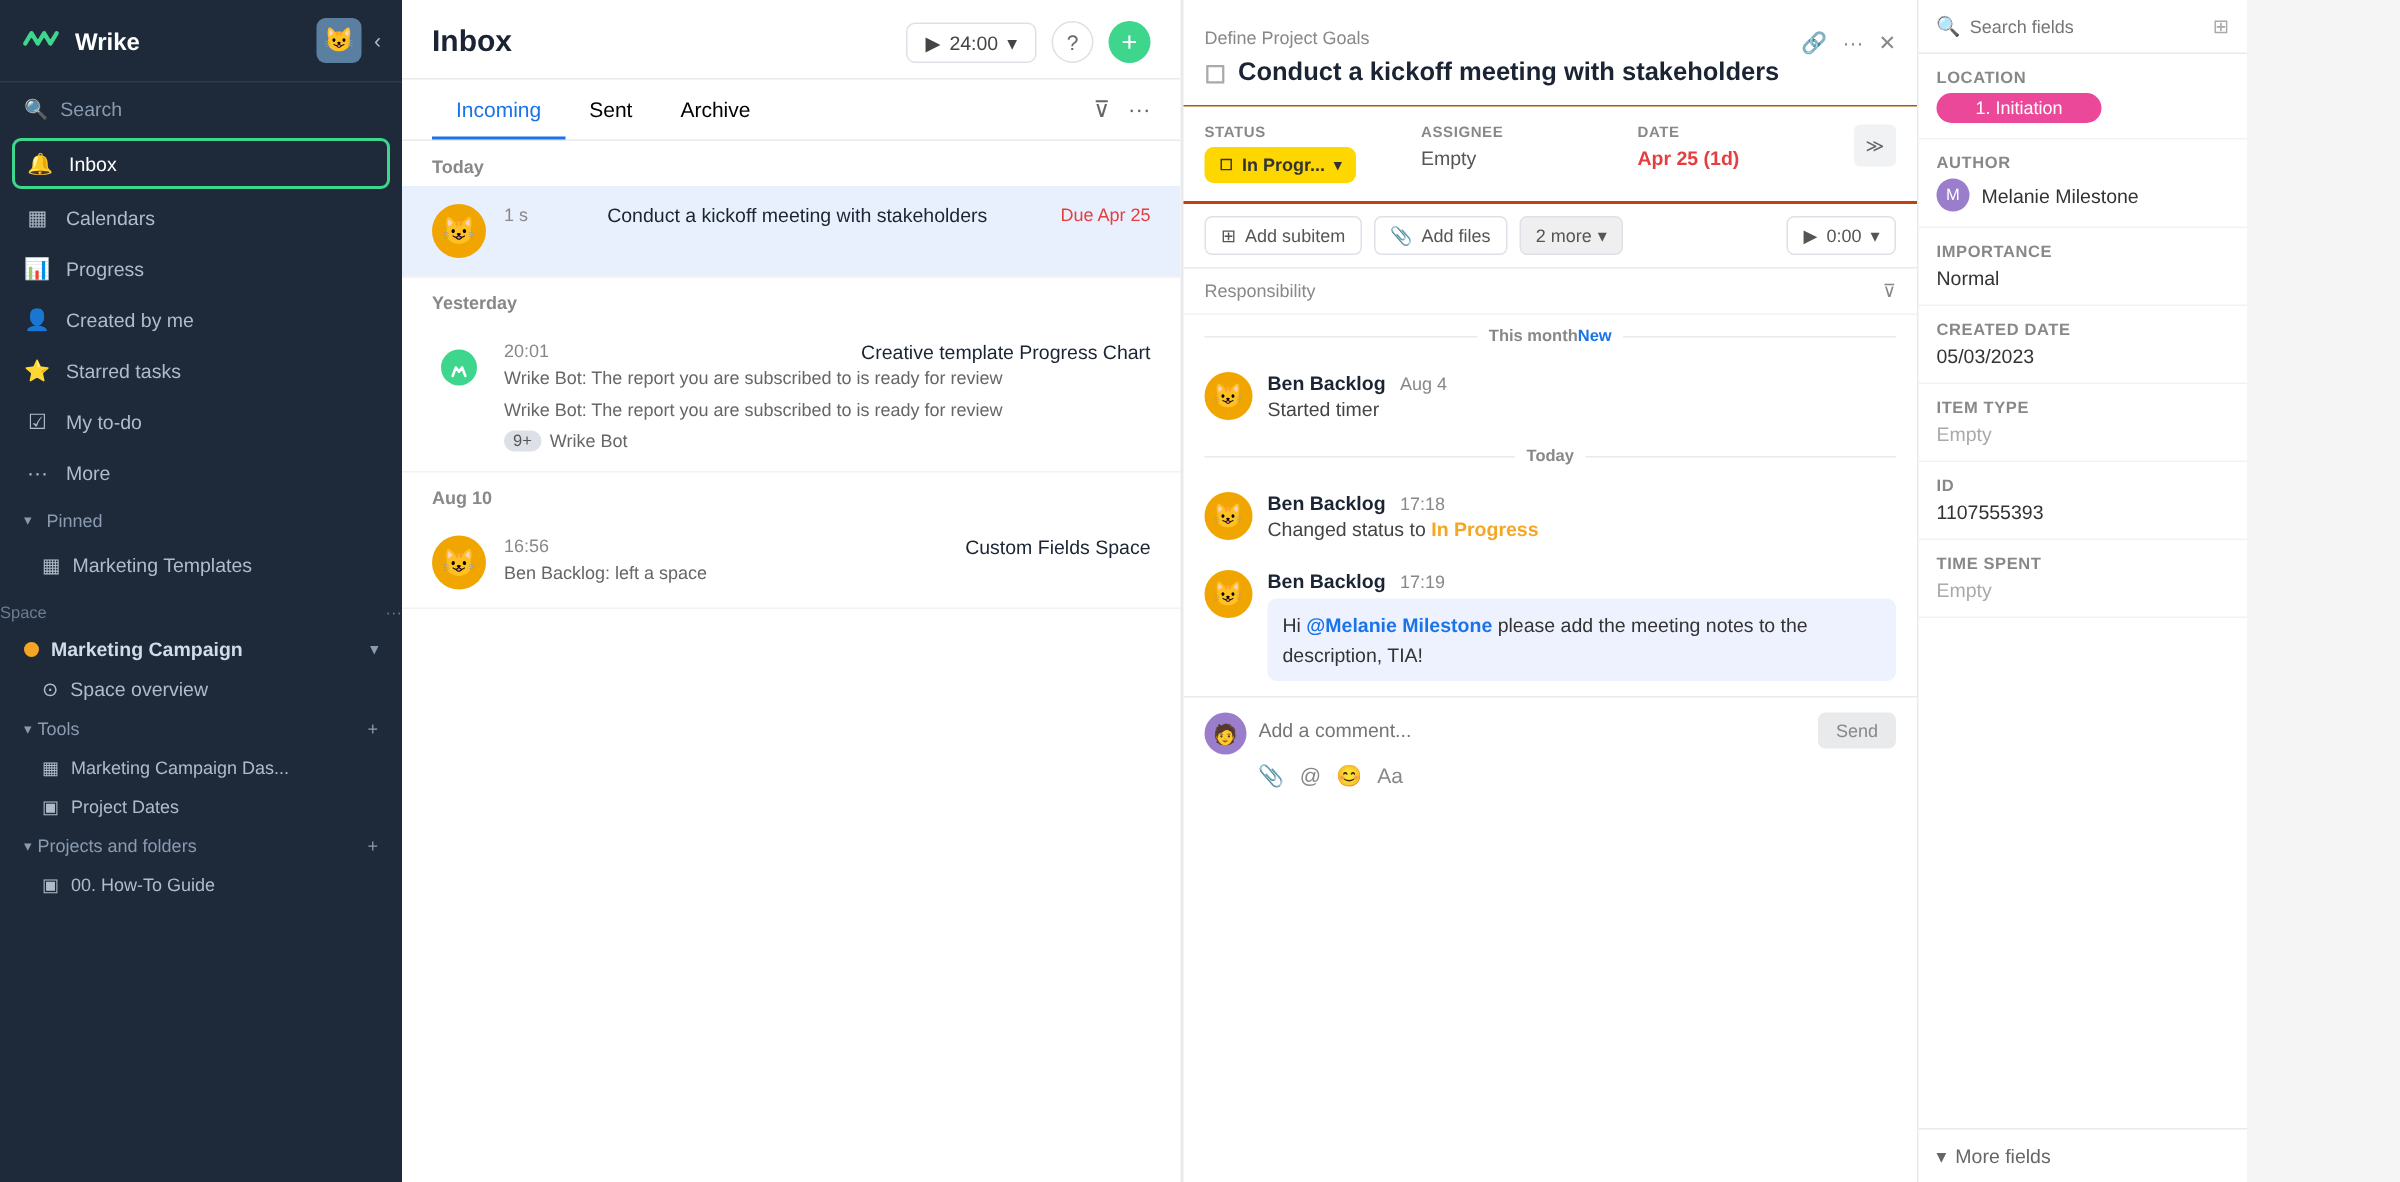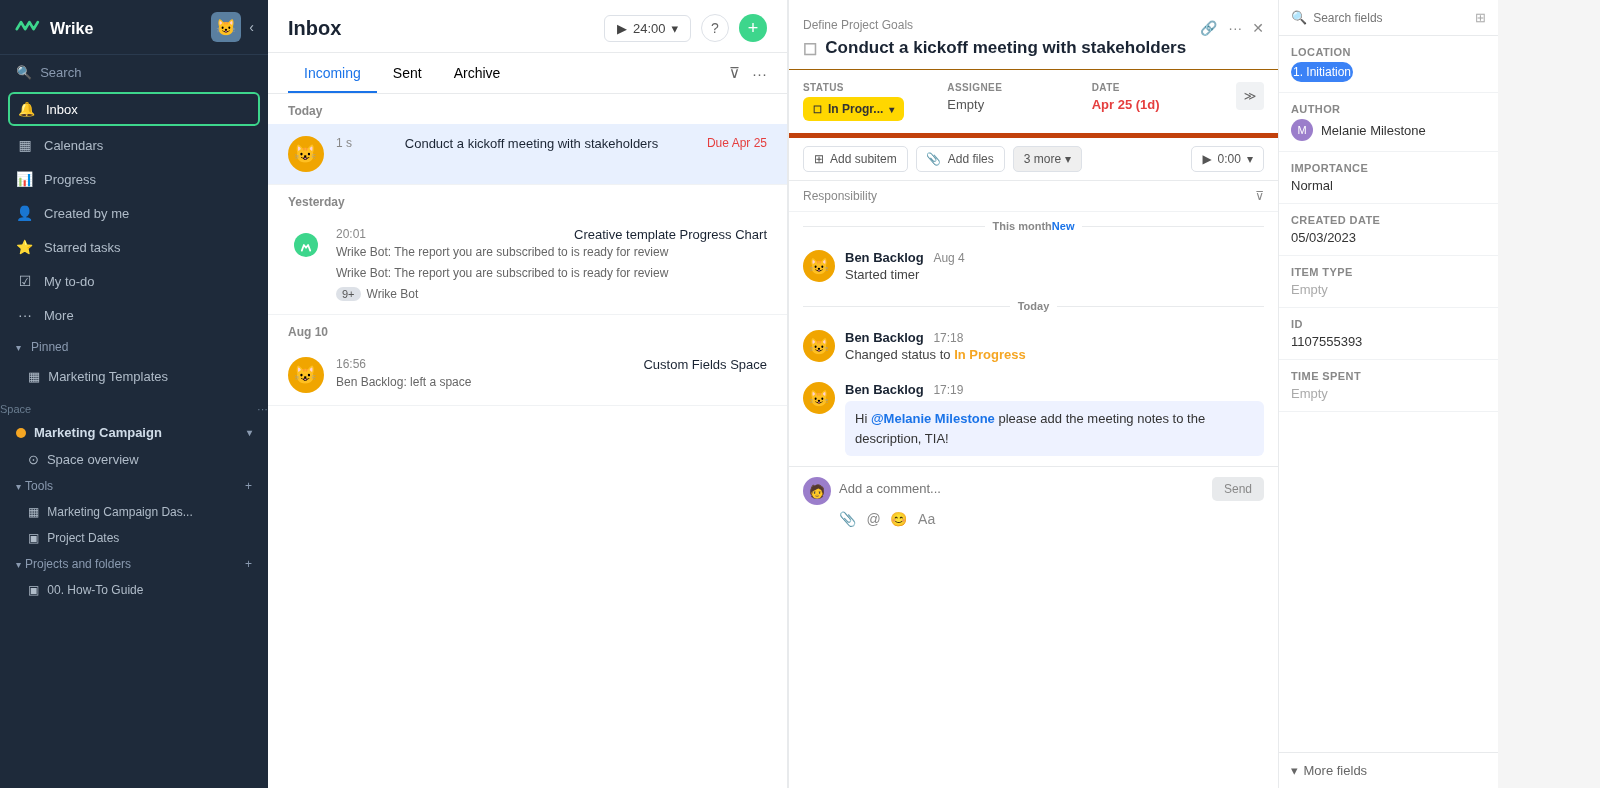--- a/index.html
+++ b/index.html
@@ -59,21 +59,21 @@
     .message-bot-row { display: flex; align-items: flex-start; gap: 8px; margin-bottom: 4px; }
 
     
     .right-panel { width: 490px; min-width: 490px; border-left: 1px solid #e8eaec; display: flex; flex-direction: column; height: 100%; background: white; }
     .right-panel-header { padding: 10px 14px 0; border-bottom: 1px solid #a16207; }
     .panel-breadcrumb { font-size: 12px; color: #888; margin-bottom: 6px; }
     .panel-title { font-size: 17px; font-weight: 700; color: #1a2433; margin-bottom: 10px; display: flex; align-items: flex-start; gap: 8px; }
     .panel-title-check { color: #aaa; font-size: 16px; margin-top: 2px; }
     .panel-header-icon { color: #888; cursor: pointer; font-size: 14px; }
 
-    .task-meta { display: flex; gap: 10px; padding: 12px 14px; border-bottom: 5px solid #c2410c; }
+    .task-meta { display: flex; gap: 10px; padding: 12px 14px; border-bottom: 2px solid #c2410c; }
     .meta-field { flex: 1; }
     .meta-label { font-size: 10px; color: #888; text-transform: uppercase; margin-bottom: 4px; font-weight: 600; letter-spacing: 0.4px; }
     .meta-value { font-size: 13px; color: #333; }
     .status-badge { display: inline-flex; align-items: center; gap: 6px; background: #ffd700; color: #333; padding: 5px 10px; border-radius: 6px; font-size: 12px; font-weight: 600; cursor: pointer; }
     .status-dropdown { font-size: 10px; }
     .date-value { color: #e53e3e; font-weight: 600; font-size: 13px; }
     .meta-assignee { color: #555; }
     .expand-btn { width: 28px; height: 28px; background: #f0f2f4; border-radius: 4px; display: flex; align-items: center; justify-content: center; cursor: pointer; color: #666; font-size: 12px; flex-shrink: 0; }
 
     .task-actions { display: flex; align-items: center; gap: 8px; padding: 8px 14px; border-bottom: 1px solid #e8eaec; }
@@ -107,21 +107,21 @@
 
     
     .fields-panel { width: 220px; min-width: 220px; border-left: 1px solid #e8eaec; display: flex; flex-direction: column; background: white; height: 100%; overflow-y: auto; }
     .fields-search { display: flex; align-items: center; gap: 6px; padding: 10px 12px; border-bottom: 1px solid #e8eaec; }
     .fields-search-input { border: none; outline: none; font-size: 12px; color: #666; flex: 1; background: transparent; }
     .fields-search-icon { color: #aaa; font-size: 13px; }
     .fields-filter-icon { color: #aaa; font-size: 13px; cursor: pointer; }
     .field-group { padding: 10px 12px; border-bottom: 1px solid #f0f2f4; }
     .field-label { font-size: 11px; color: #888; text-transform: uppercase; margin-bottom: 4px; font-weight: 600; letter-spacing: 0.4px; }
     .field-value { font-size: 13px; color: #333; }
-    .field-badge { display: inline-block; background: #3b82f6; color: white; border-radius: 12px; padding: 3px 2px; font-size: 12px; font-weight: 500; }
+    .field-badge { display: inline-block; background: #ec4899; color: white; border-radius: 12px; padding: 3px 26px; font-size: 12px; font-weight: 500; }
     .field-empty { color: #aaa; font-size: 13px; }
     .author-row { display: flex; align-items: center; gap: 8px; }
     .author-avatar { width: 22px; height: 22px; border-radius: 50%; background: #9b7ecb; font-size: 11px; display: flex; align-items: center; justify-content: center; color: white; }
     .more-fields-btn { display: flex; align-items: center; gap: 6px; padding: 10px 12px; color: #666; cursor: pointer; font-size: 13px; border-top: 1px solid #e8eaec; margin-top: auto; }
 
     
     ::-webkit-scrollbar { width: 5px; }
     ::-webkit-scrollbar-track { background: transparent; }
     ::-webkit-scrollbar-thumb { background: #d0d5dd; border-radius: 3px; }
 
@@ -358,21 +358,21 @@
   <div class="task-actions">
     <button class="action-btn">
       <span>⊞</span>
       <span>Add subitem</span>
     </button>
     <button class="action-btn">
       <span>📎</span>
       <span>Add files</span>
     </button>
     <button class="more-btn">
-      <span>3 more</span>
+      <span>2 more</span>
       <span>▾</span>
     </button>
     <button class="timer-action">
       <span>▶</span>
       <span>0:00</span>
       <span>▾</span>
     </button>
   </div>
 
   <div class="responsibility-row">

